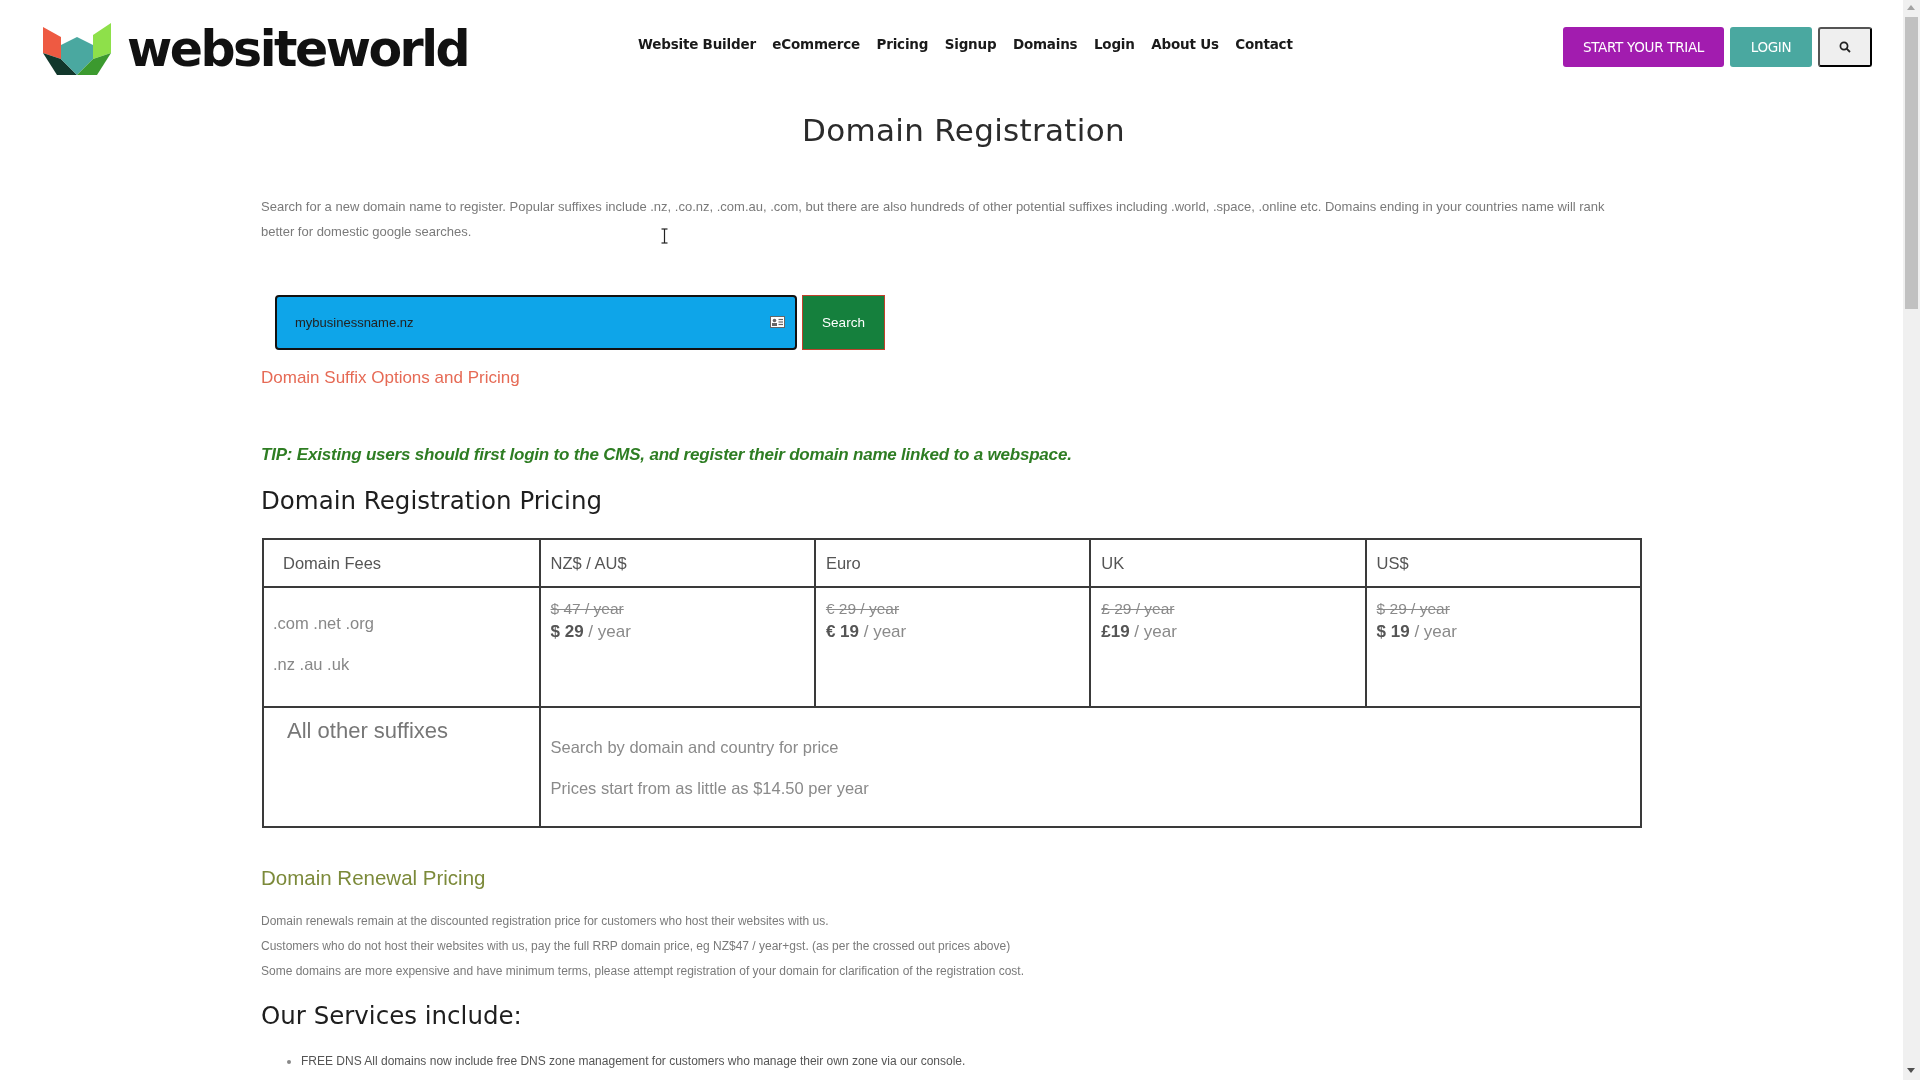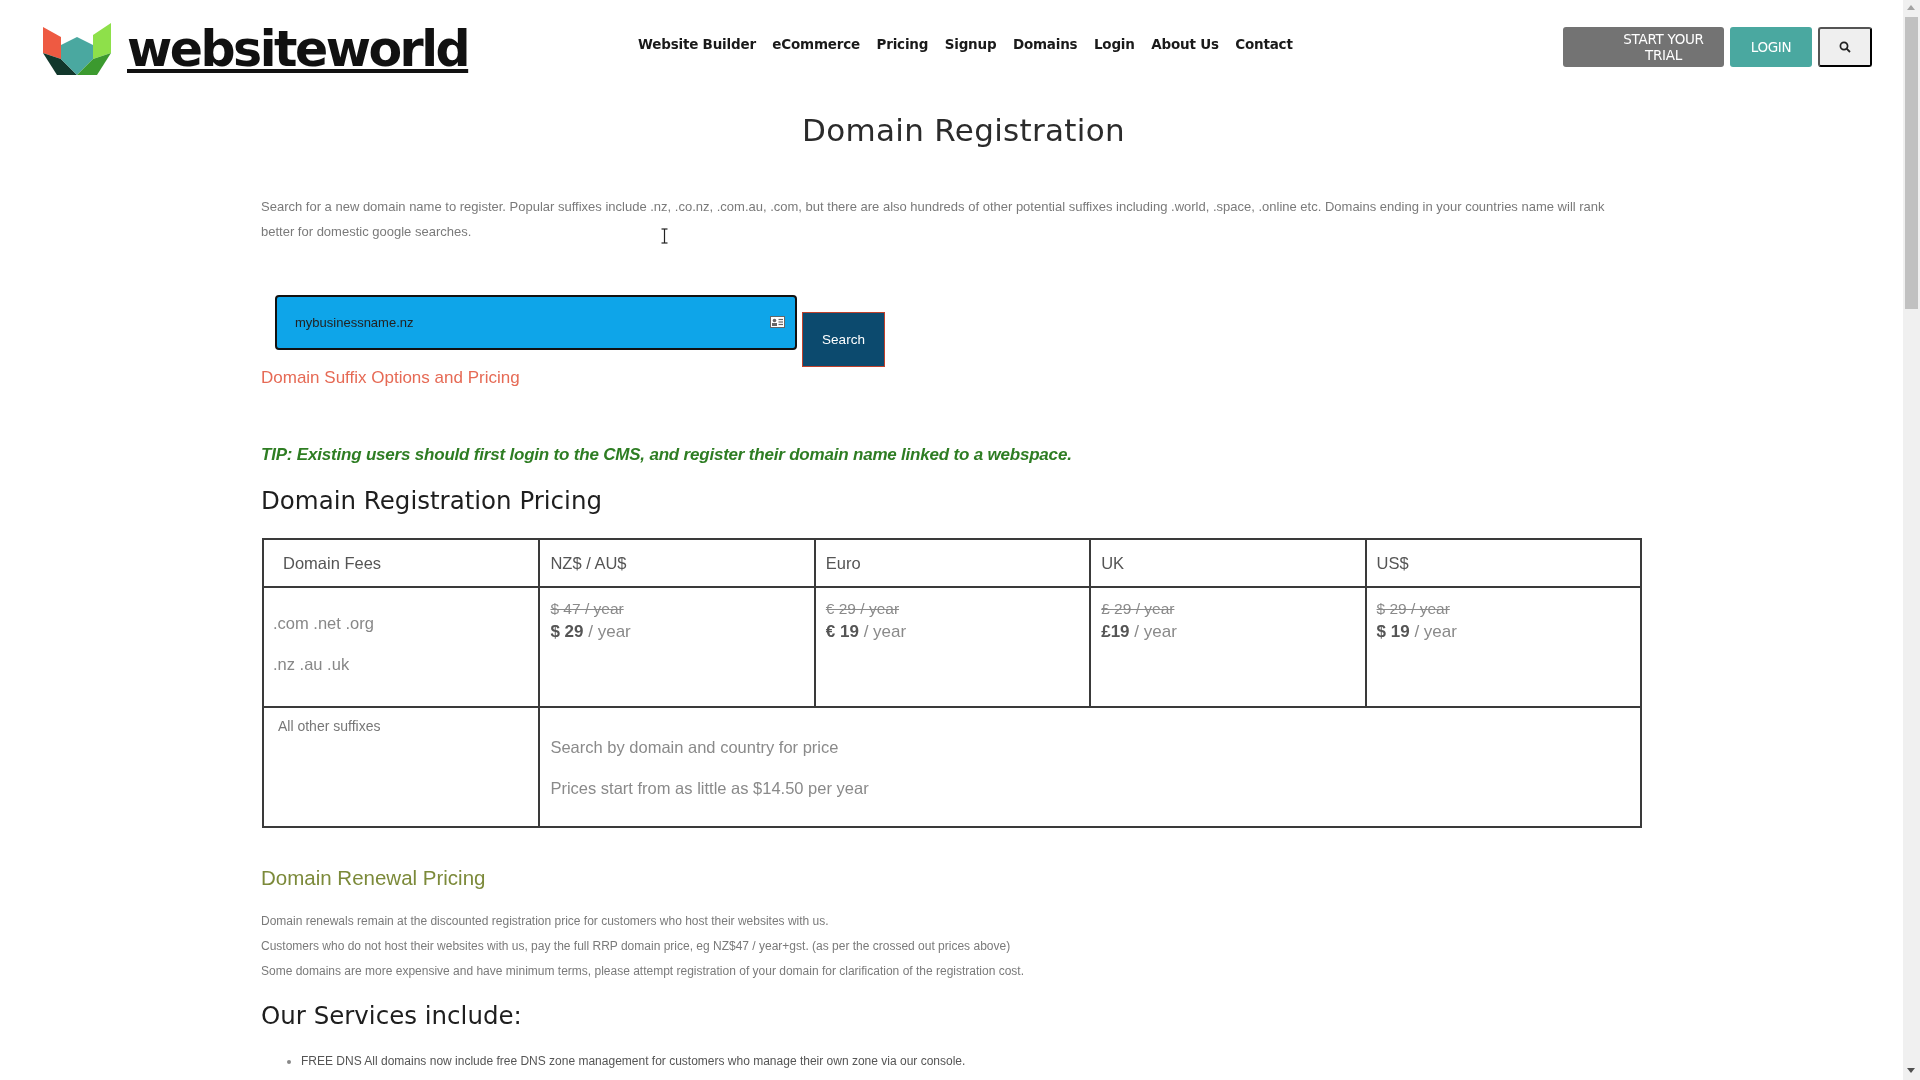--- a/index.html
+++ b/index.html
@@ -3,60 +3,60 @@
 <meta charset="utf-8">
 <style>
   * { box-sizing: border-box; margin: 0; padding: 0; }
   html, body { width: 1920px; height: 1080px; overflow: hidden; background: #ffffff; }
   body { font-family: "Liberation Sans", sans-serif; color: #444; position: relative; }
 
   
   .header { position: absolute; left: 0; top: 0; width: 1903px; height: 95px; }
   .logo { position: absolute; left: 43px; top: 22px; height: 54px; display: flex; align-items: center; }
   .logo svg { width: 68px; height: 52px; }
-  .logo-text { font-family: "DejaVu Sans", sans-serif; font-weight: bold; font-size: 49px; color: #111; letter-spacing: -2.5px; margin-left: 16px; line-height: 1; text-decoration: underline; }
+  .logo-text { font-family: "DejaVu Sans", sans-serif; font-weight: bold; font-size: 49px; color: #111; letter-spacing: -2.5px; margin-left: 16px; line-height: 1; }
   .nav { position: absolute; left: 638px; top: 36px; display: flex; gap: 0; text-align: right; }
   .nav a { font-family: "DejaVu Sans", sans-serif; font-weight: bold; font-size: 13.5px; color: #1a1a1a; text-decoration: none; margin-right: 16.5px; letter-spacing: -0.2px; }
-  .btn-trial { position: absolute; left: 1563px; top: 27px; width: 161px; height: 40px; background: #737373; color: #fff; border: none; border-radius: 3px; font-family: "DejaVu Sans", sans-serif; font-size: 13.5px; letter-spacing: -0.3px; display:flex; align-items:center; justify-content:center;padding-left:40px; }
+  .btn-trial { position: absolute; left: 1563px; top: 27px; width: 161px; height: 40px; background: #a21caf; color: #fff; border: none; border-radius: 3px; font-family: "DejaVu Sans", sans-serif; font-size: 13.5px; letter-spacing: -0.3px; display:flex; align-items:center; justify-content:center; }
   .btn-login { position: absolute; left: 1730px; top: 27px; width: 82px; height: 40px; background: #4aa8a0; color: #fff; border: none; border-radius: 3px; font-family: "DejaVu Sans", sans-serif; font-size: 13.5px; letter-spacing: -0.3px; display:flex; align-items:center; justify-content:center; }
   .btn-search-top { position: absolute; left: 1818px; top: 27px; width: 54px; height: 40px; background: #efefef; border-radius: 3px; display:flex; align-items:center; justify-content:center; }
 
   
   .scrollbar { position: absolute; left: 1903px; top: 0; width: 17px; height: 1080px; background: #f0f0f0; }
   .scroll-up { position: absolute; left: 4px; top: 5px; width: 0; height: 0; border-left: 4.5px solid transparent; border-right: 4.5px solid transparent; border-bottom: 5px solid #a3a3a3; }
   .scroll-thumb { position: absolute; left: 2px; top: 17px; width: 13px; height: 292px; background: #c1c1c1; }
   .scroll-down { position: absolute; left: 4px; top: 1068px; width: 0; height: 0; border-left: 4.5px solid transparent; border-right: 4.5px solid transparent; border-top: 5px solid #505050; }
 
   
   .page-title { position: absolute; left: 12px; width: 1903px; top: 112px; text-align: center; font-family: "DejaVu Sans", sans-serif; font-weight: normal; font-size: 31px; color: #2b2b2b; letter-spacing: 0.3px; }
   .intro { position: absolute; left: 261px; top: 194px; width: 1380px; font-size: 13px; line-height: 25px; color: #7a7a7a; }
 
   .search-wrap { position: absolute; left: 275px; top: 295px; width: 522px; height: 55px; border: 2.5px solid #111; border-radius: 4px; background: #0ea5e9; }
   .search-input { position: absolute; left: 18px; top: 0; width: 460px; height: 50px; border: none; outline: none; background: transparent; font-family: "Liberation Sans", sans-serif; font-size: 13px; color: #222; }
   .card-icon { position: absolute; right: 10px; top: 19px; width: 15px; height: 12px; }
-  .search-btn { position: absolute; left: 802px; top: 312px; width: 83px; height: 55px; background: #0c4a6e; border: 1px solid #c0412c; color: #fff; font-family: "Liberation Sans", sans-serif; font-size: 13.5px; display:flex; align-items:center; justify-content:center; }
+  .search-btn { position: absolute; left: 802px; top: 295px; width: 83px; height: 55px; background: #15803d; border: 1px solid #c0412c; color: #fff; font-family: "Liberation Sans", sans-serif; font-size: 13.5px; display:flex; align-items:center; justify-content:center; }
   .suffix-link { position: absolute; left: 261px; top: 368px; font-size: 17px; color: #e66a55; text-decoration: none; }
 
   .tip { position: absolute; left: 261px; top: 445px; font-size: 17px; font-style: italic; font-weight: bold; color: #2e7d23; letter-spacing: -0.2px; }
   .h2 { position: absolute; left: 261px; top: 486px; font-family: "DejaVu Sans", sans-serif; font-size: 24.5px; font-weight: normal; color: #1e1e1e; }
 
   
   .pricing { position: absolute; left: 262px; top: 538px; border-collapse: collapse; width: 1380px; font-size: 16.5px; }
   .pricing td, .pricing th { border: 2px solid #3a3a3a; vertical-align: top; text-align: left; }
   .pricing th { font-weight: normal; color: #555; height: 48px; vertical-align: middle; padding-left: 10px; font-size: 16.5px; }
   .pricing th.first { padding-left: 19px; }
   .pricing .row2 td { height: 120px; padding: 11px 10px; }
   .pricing .row3 td { height: 120px; padding: 10px 10px; }
   .c1 { width: 277px; }
   .c2, .c3, .c4, .c5 { width: 276px; }
   .old { text-decoration: line-through; color: #8a8a8a; font-size: 15.5px; line-height: 19px; }
   .new { color: #8a8a8a; line-height: 27px; font-size: 17px; }
   .new b { color: #555; font-weight: bold; }
   .suffix-lines { color: #888; font-size: 16.5px; line-height: 41px; padding-top: 4px; margin-left: -1px; }
-  .other-label { color: #777; font-size: 14px; padding-left: 4px; }
+  .other-label { color: #777; font-size: 22px; padding-left: 4px; margin-left: 9px; }
   .other-text { color: #8a8a8a; font-size: 16.5px; line-height: 41px; padding-top: 9px; }
 
   .renewal-h { position: absolute; left: 261px; top: 866px; font-size: 20.5px; color: #7c8a3a; font-weight: normal; }
   .renewal-p { position: absolute; left: 261px; top: 909px; font-size: 12px; line-height: 25px; color: #7a7a7a; }
   .services-h { position: absolute; left: 261px; top: 1001px; font-family: "DejaVu Sans", sans-serif; font-size: 24.5px; color: #1e1e1e; font-weight: normal; }
   .services-list { position: absolute; left: 301px; top: 1054px; font-size: 12px; color: #555; list-style: disc; }
   .services-list li::marker { color: #888; }
 
   .text-cursor { position: absolute; left: 660px; top: 228px; width: 9px; height: 16px; }
 </style>

